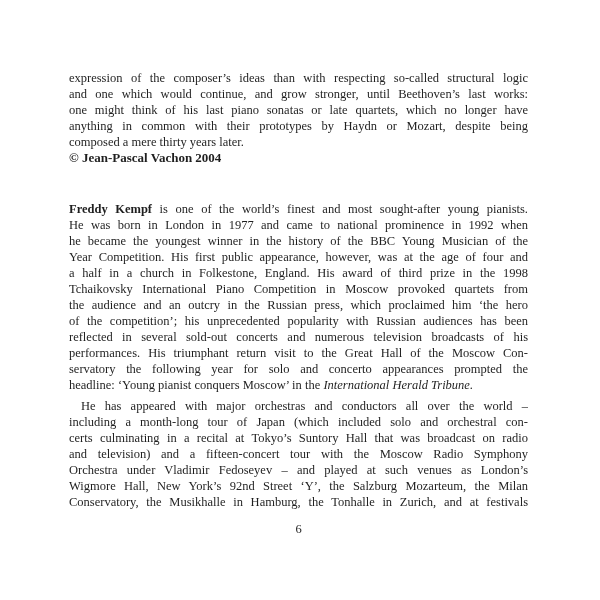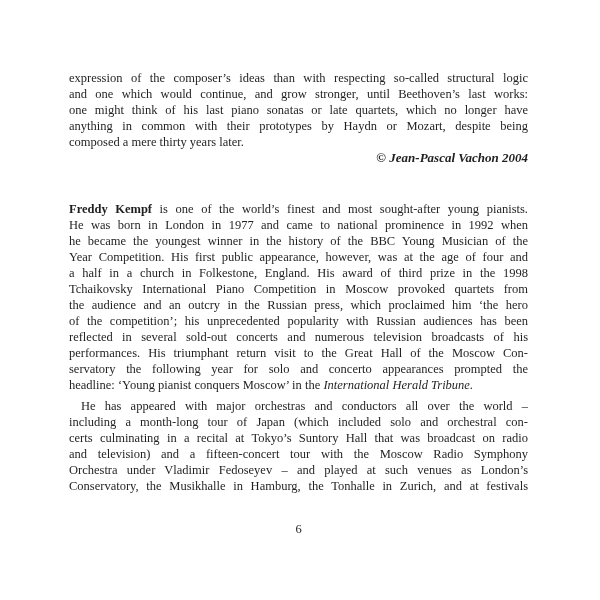--- a/index.html
+++ b/index.html
@@ -26,23 +26,21 @@
   }
   #para1 { top: 70px; }
   #para2 { top: 201px; }
   #para3 { top: 398px; }
   .attribution {
     position: absolute;
     left: 69px;
     width: 459px;
     top: 150px;
     height: 16px;
-    text-align: right;
     font-weight: 700;
-    font-style: italic;
     font-size: 13px;
     line-height: 16px;
   }
   .line {
     text-align: justify;
     height: 16px;
     overflow: hidden;
   }
   .line.j { text-align-last: justify; }
   .line.indent { text-indent: 12px; }
@@ -87,18 +85,19 @@
       <div class="line j"><span>servatory the following year for solo and concerto appearances prompted the</span></div>
       <div class="line"><span>headline: ‘Young pianist conquers Moscow’ in the </span><span class="seg-italic">International Herald Tribune.</span></div>
     </div>
 
   <div class="para" id="para3">
       <div class="line j indent"><span>He has appeared with major orchestras and conductors all over the world –</span></div>
       <div class="line j"><span>including a month-long tour of Japan (which included solo and orchestral con-</span></div>
       <div class="line j"><span>certs culminating in a recital at Tokyo’s Suntory Hall that was broadcast on radio</span></div>
       <div class="line j"><span>and television) and a fifteen-concert tour with the Moscow Radio Symphony</span></div>
       <div class="line j"><span>Orchestra under Vladimir Fedoseyev – and played at such venues as London’s</span></div>
+      <div class="line j"><span>Wigmore Hall, New York’s 92nd Street ‘Y’, the Salzburg Mozarteum, the Milan</span></div>
       <div class="line j"><span>Conservatory, the Musikhalle in Hamburg, the Tonhalle in Zurich, and at festivals</span></div>
     </div>
 
   <div class="page-number">6</div>
 
 </div>
 
 </body></html>

